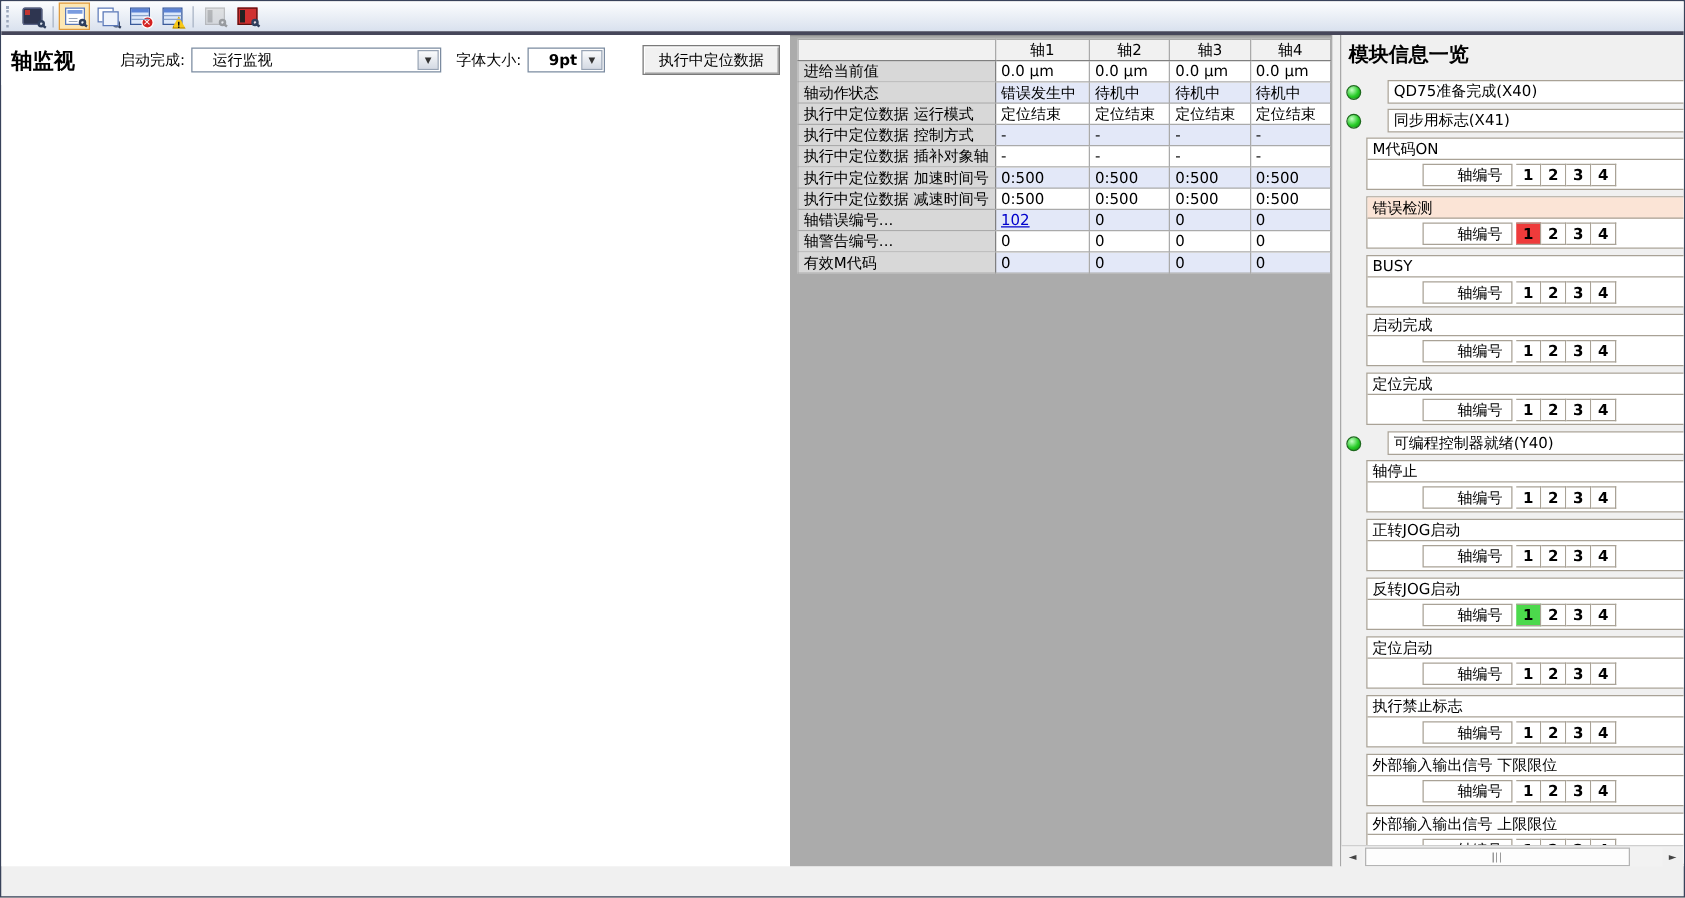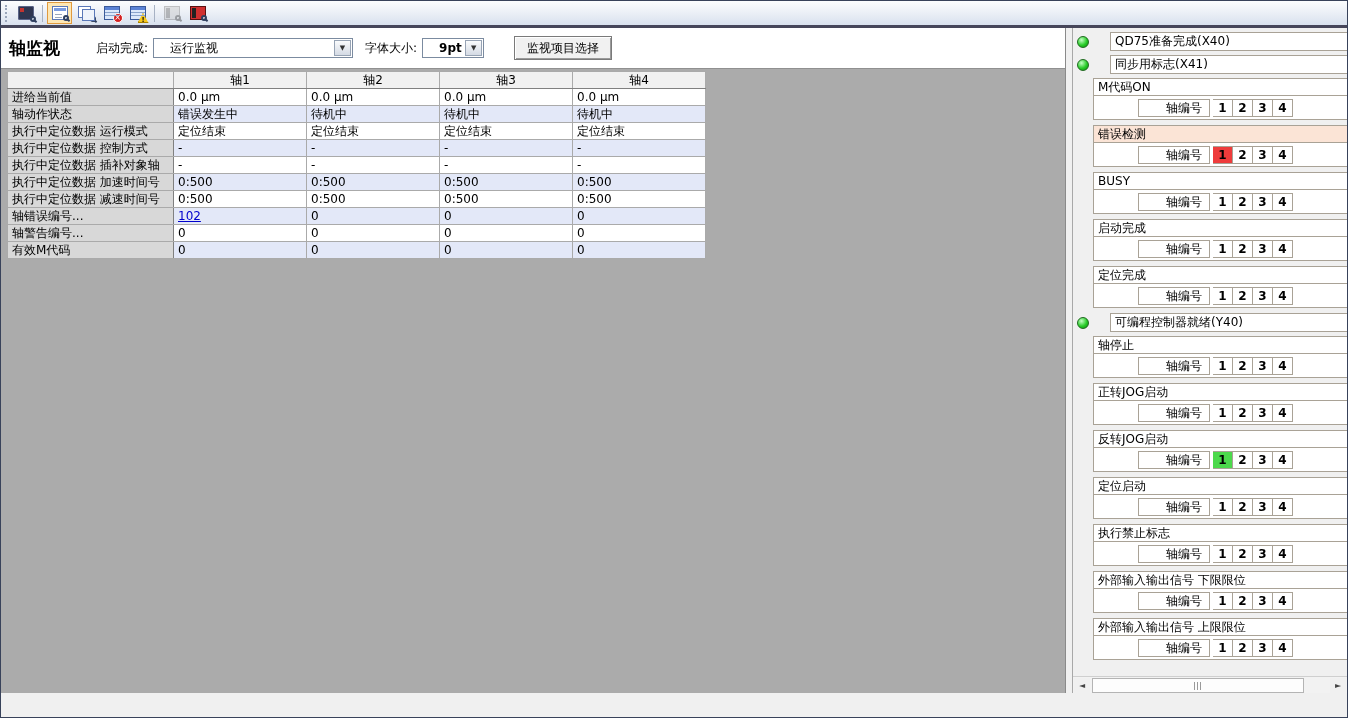--- a/index.html
+++ b/index.html
@@ -51,21 +51,21 @@
              border:1px solid #fff;color:#fff;font-size:8px;line-height:8px;text-align:center;}
   .badge-warn{position:absolute;right:-4px;bottom:-4px;width:11px;height:10px;background:#f8c819;border:1px solid #a88000;
               clip-path:polygon(50% 0,100% 100%,0 100%);color:#111;font-size:7px;line-height:12px;text-align:center;font-weight:bold;}
   .ic-mod{background:#c6c6c6;border:1px solid #808080;}
   .ic-mod::before{content:"";position:absolute;left:1px;top:1px;width:4px;height:10px;background:#6e6e6e;}
   .ic-modred{background:#d03030;border:1px solid #5a1010;}
   .ic-modred::before{content:"";position:absolute;left:1px;top:1px;width:4px;height:10px;background:#222;}
 
   
   .client{display:flex;height:665px;}
-  .left{width:1065px;flex:none;display:flex;flex-direction:column;background:#fff;border-right:1px solid #8a8a8a;}
+  .left{width:1065px;flex:none;display:flex;flex-direction:row;background:#fff;border-right:1px solid #8a8a8a;}
   .controls{height:40px;flex:none;display:flex;align-items:center;background:#fff;padding:0 8px;}
   .pgtitle{font-size:17px;font-weight:bold;color:#000;margin-right:36px;}
   .lbl{font-size:12px;color:#000;margin-right:5px;}
   .combo{height:20px;background:#fff;border:1px solid #7b8ba0;display:flex;align-items:center;
          justify-content:space-between;font-size:12px;padding-left:16px;}
   .combo-type{width:200px;margin-right:12px;}
   .combo-font{width:62px;margin-right:30px;font-weight:bold;}
   .arrow-btn{width:17px;height:16px;margin-right:1px;background:linear-gradient(#fafbfc,#d4dae4);
              border:1px solid #97a3b4;display:flex;align-items:center;justify-content:center;
              font-size:7px;color:#333;flex:none;}
@@ -170,21 +170,21 @@
         <span class="lbl">启动完成:</span>
         <span class="combo combo-type">
           <span>运行监视</span>
           <span class="arrow-btn">▼</span>
         </span>
         <span class="lbl">字体大小:</span>
         <span class="combo combo-font">
           <span>9pt</span>
           <span class="arrow-btn">▼</span>
         </span>
-        <button class="btn">监视项目选择</button>
+        <button class="btn">执行中定位数据</button>
       </div>
       <div class="monitor">
         <table class="axis-table">
           <thead>
               <tr>
                 <th class="corner"></th>
                 <th class="axis-col">轴1</th>
                 <th class="axis-col">轴2</th>
                 <th class="axis-col">轴3</th>
                 <th class="axis-col">轴4</th>
@@ -262,20 +262,21 @@
                 <td class="val">0</td>
               </tr>
             </tbody>
         </table>
       </div>
     </div>
 
     <div class="splitter"></div>
 
     <div class="rpanel">
+      <div class="rtitle">模块信息一览</div>
       <div>
           <div class="led-item">
             <span class="led"></span>
             <div class="led-box">QD75准备完成(X40)</div>
           </div>
           <div class="led-item">
             <span class="led"></span>
             <div class="led-box">同步用标志(X41)</div>
           </div>
           <div class="flag-sec">

